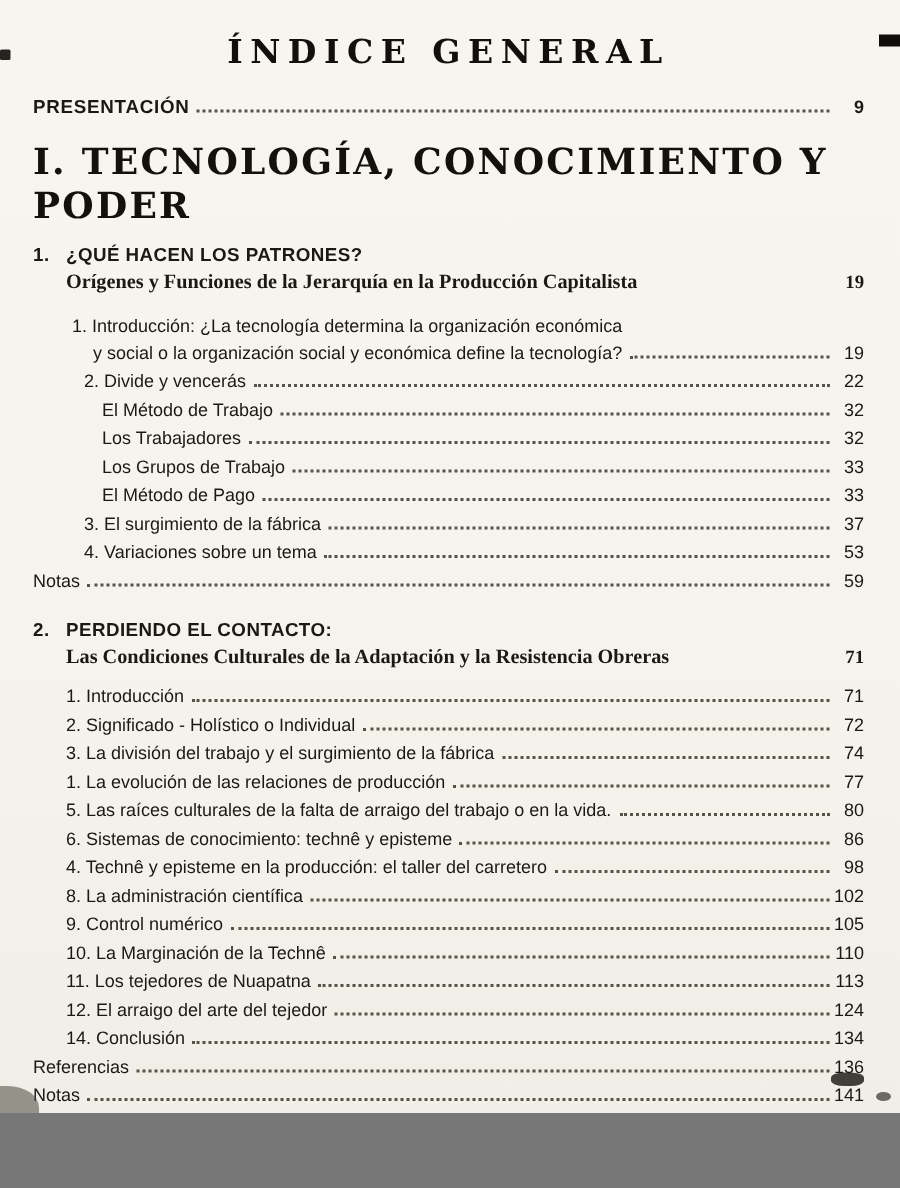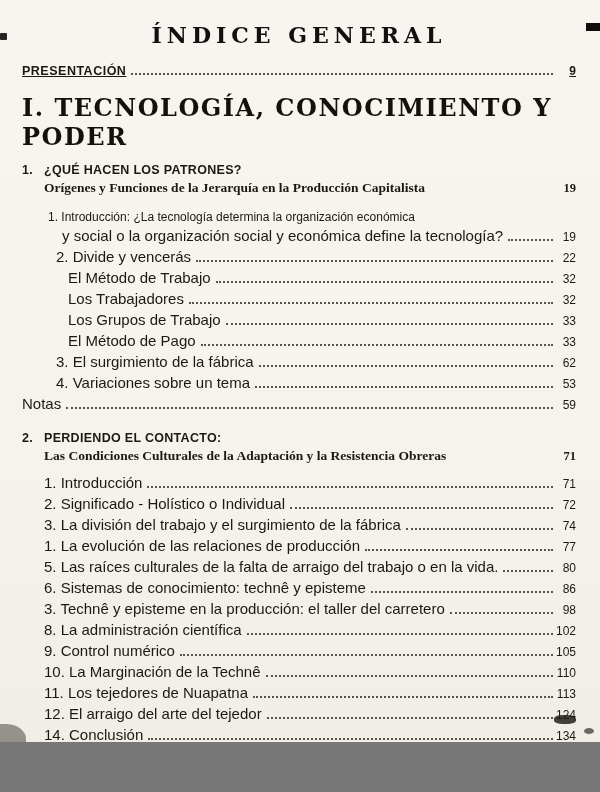--- a/index.html
+++ b/index.html
@@ -8,24 +8,24 @@
     width:600px;height:742px;position:relative;overflow:hidden;margin:0 auto;
     background:linear-gradient(180deg,#f7f5f0 0%,#f5f3ec 60%,#f0eee6 100%);
     font-family:"Liberation Sans",sans-serif;color:#1b1914;
     padding:14px 24px 0 22px;
   }
   .title{
     font-family:"DejaVu Serif",serif;font-size:22px;font-weight:600;
     letter-spacing:5px;text-align:center;margin:8px 0 14px 0;color:#12100c;
   }
   .row{display:flex;align-items:baseline;line-height:19px;}
-  .lbl{white-space:nowrap;font-size:15px;}
+  .lbl{white-space:nowrap;font-size:12px;}
   .leader{flex:1;border-bottom:2px dotted #57534a;margin:0 3px 3px 5px;min-width:10px;}
   .pg{font-size:12px;min-width:20px;text-align:right;}
-  .bold{font-weight:bold;text-decoration:underline;}
+  .bold{font-weight:bold;}
   .pres{margin-bottom:12px;}
   .pres .lbl{letter-spacing:.5px;font-size:12.5px;}
   .part-title{
     font-family:"DejaVu Serif",serif;font-size:24px;font-weight:bold;
     letter-spacing:1.5px;margin:4px 0 12px 0;color:#14110b;
   }
   .chhead{display:flex;font-weight:bold;font-size:12.5px;margin-bottom:3px;letter-spacing:.3px;}
   .chnum{width:22px;flex:none;}
   .chsub{display:flex;align-items:center;margin-left:22px;
     font-family:"Liberation Serif",serif;font-weight:bold;font-size:13.5px;gap:10px;}
@@ -105,21 +105,21 @@
     <span class="pg">33</span>
   </div>
   <div class="row ind-b">
     <span class="lbl">El Método de Pago</span>
     <span class="leader"></span>
     <span class="pg">33</span>
   </div>
   <div class="row ind-a">
     <span class="lbl">3.  El surgimiento de la fábrica</span>
     <span class="leader"></span>
-    <span class="pg">62</span>
+    <span class="pg">37</span>
   </div>
   <div class="row ind-a">
     <span class="lbl">4. Variaciones sobre un tema</span>
     <span class="leader"></span>
     <span class="pg">53</span>
   </div>
   <div class="row">
     <span class="lbl">Notas</span>
     <span class="leader"></span>
     <span class="pg">59</span>
@@ -161,21 +161,21 @@
     <span class="lbl">5.  Las raíces culturales de la falta de arraigo del trabajo o en la vida.</span>
     <span class="leader"></span>
     <span class="pg">80</span>
   </div>
   <div class="row ind-c">
     <span class="lbl">6. Sistemas de conocimiento: technê y episteme</span>
     <span class="leader"></span>
     <span class="pg">86</span>
   </div>
   <div class="row ind-c">
-    <span class="lbl">3.  Technê y episteme en la producción: el taller del carretero</span>
+    <span class="lbl">4.  Technê y episteme en la producción: el taller del carretero</span>
     <span class="leader"></span>
     <span class="pg">98</span>
   </div>
   <div class="row ind-c">
     <span class="lbl">8.  La administración científica</span>
     <span class="leader"></span>
     <span class="pg">102</span>
   </div>
   <div class="row ind-c">
     <span class="lbl">9.  Control numérico</span>

